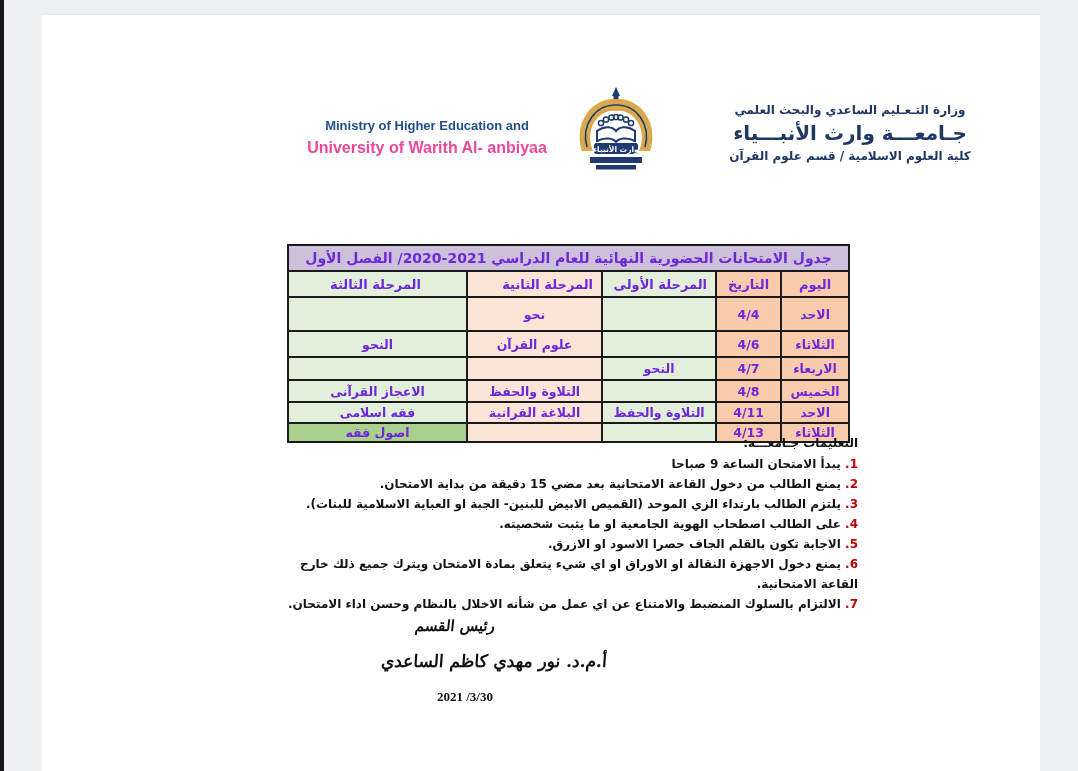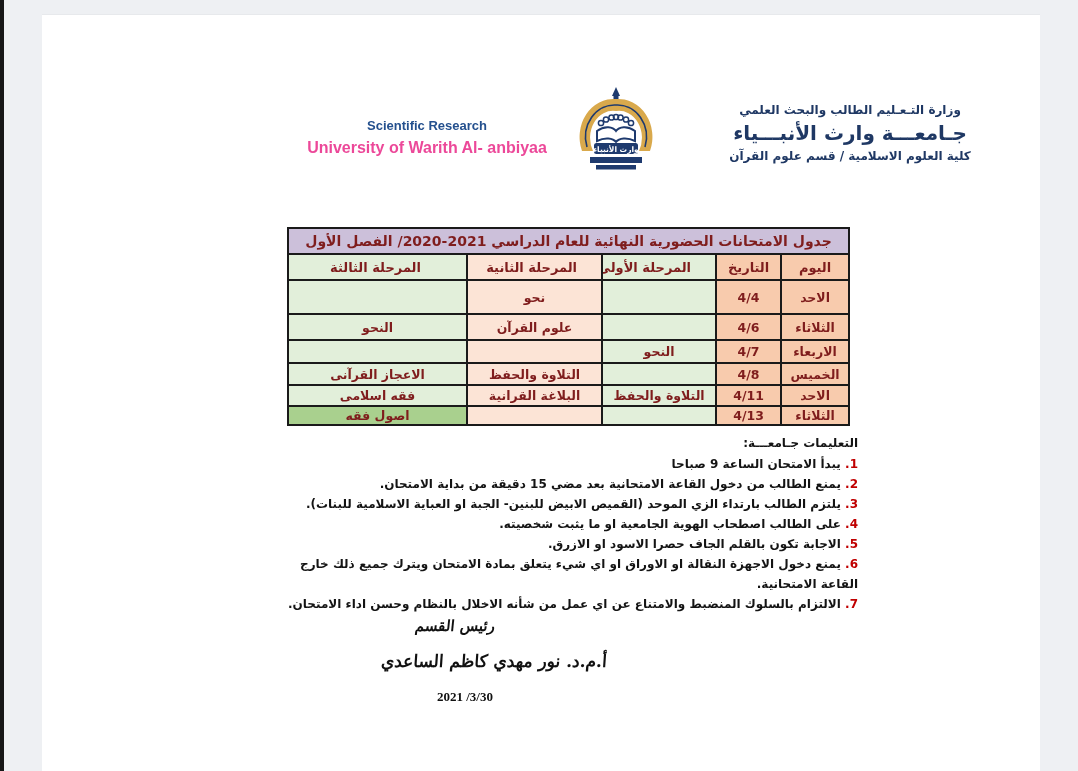--- a/index.html
+++ b/index.html
@@ -25,35 +25,35 @@
   .logo{position:absolute;left:533px;top:72px;width:82px;height:92px;}
   .hdr-ar{
     position:absolute;right:25px;top:86px;width:330px;
     direction:rtl;text-align:center;color:#1f3864;font-weight:bold;
   }
   .hdr-ar .ar1{font-size:12px;line-height:18px;}
   .hdr-ar .ar2{font-size:20px;line-height:28px;}
   .hdr-ar .ar3{font-size:12px;line-height:18px;}
   
   table.sched{
-    position:absolute;left:245px;top:212px;width:561px;
+    position:absolute;left:245px;top:229px;width:561px;
     border-collapse:collapse;table-layout:fixed;
     direction:rtl;
-    font-size:12.5px;font-weight:bold;color:#7f1d1d;
+    font-size:12.5px;font-weight:bold;color:#6d28d9;
   }
   table.sched td{border:2px solid #1a1a1a;vertical-align:middle;text-align:center;padding:0 3px;overflow:hidden;white-space:nowrap;}
   td.t-title{background:#ccc0da;font-size:14px;height:24px;}
   tr.t-head td{height:24px;font-size:13px;}
   .c-dd{background:#f8cbad;}
   .c-s1{background:#e2efda;}
   .c-s2{background:#fce4d6;}
   .c-s3{background:#e2efda;text-align:right;padding-left:4px;padding-right:18px;}
   .c-s3.h{padding-right:7px;}
   .c-green{background:#a9d08e;text-align:center;padding-right:3px;}
-  tr.t-head .c-s1,tr.t-head .c-s2{text-align:right;padding-right:24px;}
+  tr.t-head .c-s1,tr.t-head .c-s2{text-align:right;padding-right:8px;}
   
   .inst{
     position:absolute;right:182px;top:418px;width:578px;
     direction:rtl;text-align:right;
     font-size:12px;font-weight:bold;color:#141414;line-height:20px;
   }
   .inst-heading{margin-bottom:1px;}
   .inst-num{color:#c00000;}
   
   .sig-title{position:absolute;left:353px;top:602px;width:120px;text-align:center;
@@ -64,21 +64,21 @@
     font-size:13px;font-weight:bold;color:#111;direction:ltr;font-family:Liberation Serif, serif;}
 </style>
 </head>
 <body>
 
 <div class="edge-strip"></div>
 
 <div class="page">
 
   <div class="hdr-en">
-    <div>Scientific Research</div>
+    <div>Ministry of Higher Education and</div>
     <div class="uni-en">University of Warith Al- anbiyaa</div>
   </div>
 
   <svg class="logo" viewBox="0 0 82 92" xmlns="http://www.w3.org/2000/svg">
     <path d="M41 0 L45 9 L37 9 Z" fill="#1e3a6e"></path>
     <rect x="38.5" y="7" width="5" height="9" fill="#1e3a6e"></rect>
     <path d="M7 64 A34 38 0 0 1 41 12 A34 38 0 0 1 75 64 L64 64 A23 27 0 0 0 41 24 A23 27 0 0 0 18 64 Z" fill="#d9a94c"></path>
     <path d="M12 60 A29 32 0 0 1 41 18 A29 32 0 0 1 70 60" fill="none" stroke="#1e3a6e" stroke-width="1.6"></path>
     <g fill="none" stroke="#1e3a6e" stroke-width="1.5">
       <circle cx="26" cy="36" r="2.6"></circle>
@@ -90,21 +90,21 @@
         <circle cx="56" cy="36" r="2.6"></circle>
     </g>
     <path d="M22 44 C30 38 38 40 41 44 C44 40 52 38 60 44 L60 54 C52 50 44 51 41 55 C38 51 30 50 22 54 Z" fill="#ffffff" stroke="#1e3a6e" stroke-width="2"></path>
     <rect x="19" y="56" width="44" height="11" rx="2.5" fill="#1e3a6e"></rect>
     <text x="41" y="64.5" text-anchor="middle" font-size="7.5" font-weight="bold" fill="#ffffff">وارث الأنبياء</text>
     <rect x="15" y="70" width="52" height="6" fill="#1e3a6e"></rect>
     <rect x="21" y="78" width="40" height="4.5" fill="#1e3a6e"></rect>
   </svg>
 
   <div class="hdr-ar">
-    <div class="ar1">وزارة التـعـليم الطالب والبحث العلمي</div>
+    <div class="ar1">وزارة التـعـليم الساعدي والبحث العلمي</div>
     <div class="ar2">جـامعـــة وارث الأنبـــياء</div>
     <div class="ar3">كلية العلوم الاسلامية / قسم علوم القرآن</div>
   </div>
 
   <table class="sched">
     <colgroup>
       <col style="width:68px">
         <col style="width:65px">
         <col style="width:114px">
         <col style="width:135px">

